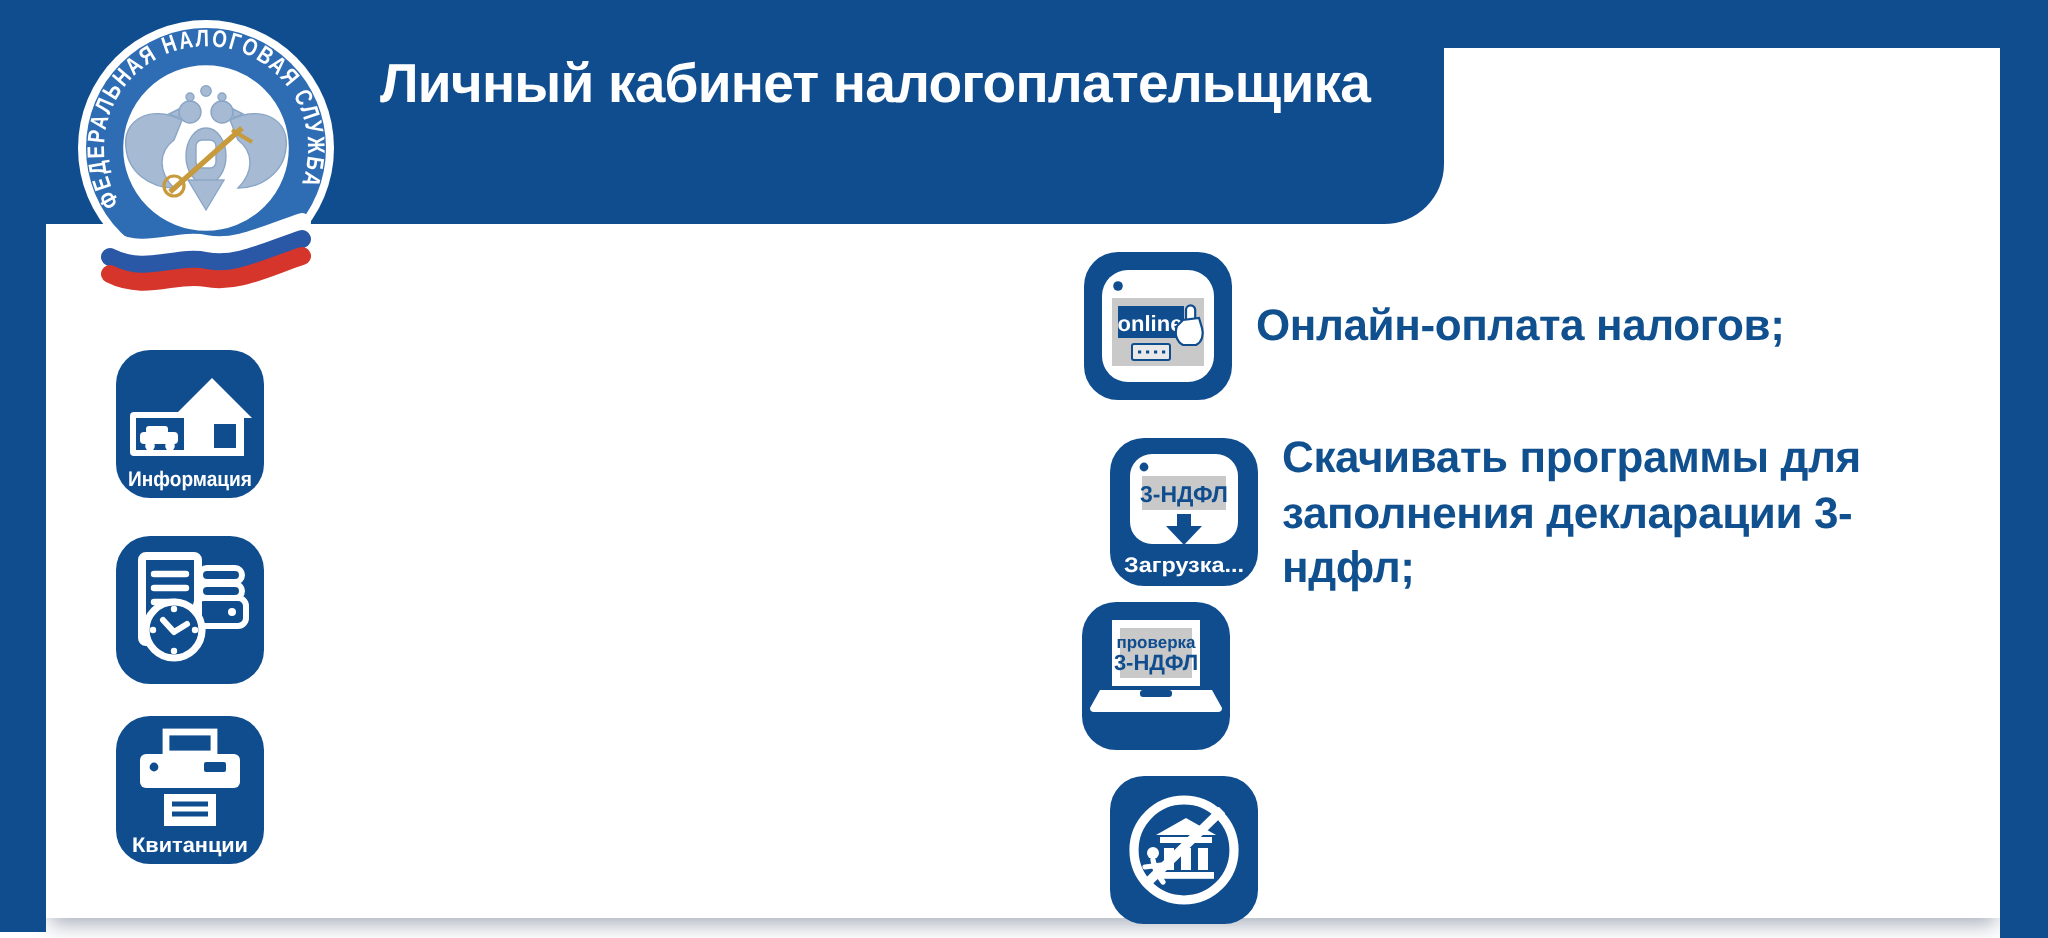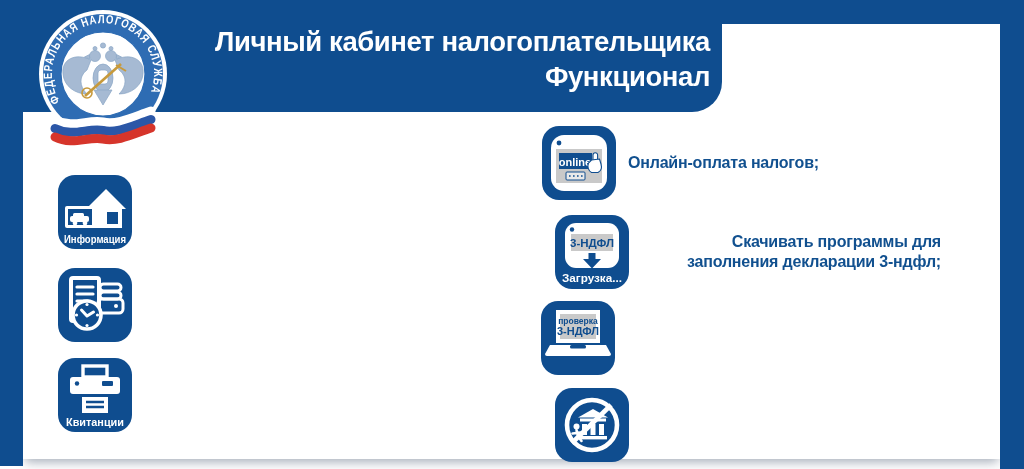--- a/index.html
+++ b/index.html
@@ -1,35 +1,35 @@
 <!DOCTYPE html>
 <html style="--primary: #0f4d8f; --logo-band: #2e6cb3; --text-blue: #11508f; --screen-grey: #c9c9c9; --flag-blue: #2b57a7; --flag-red: #d6352b; --gold: #c79a3c;"><head>
 <meta charset="utf-8">
 <style>
   html,body{margin:0;padding:0;background:#fff;}
   .stage{position:relative;width:1024px;height:469px;overflow:hidden;background:#fff;
-         font-family:"Liberation Sans","DejaVu Sans",sans-serif;text-align:right;}
+         font-family:"Liberation Sans","DejaVu Sans",sans-serif;}
   :root{
     --primary:#0f4d8f; --logo-band:#2e6cb3; --text-blue:#11508f;
     --screen-grey:#c9c9c9; --flag-blue:#2b57a7; --flag-red:#d6352b; --gold:#c79a3c;
   }
   .panel{position:absolute;left:23px;top:24px;width:977px;height:435px;background:#fff;
          box-shadow:0 5px 10px -2px rgba(30,50,80,.40);}
   .topband{position:absolute;left:0;top:0;width:1024px;height:24px;background:var(--primary);}
   .leftstrip{position:absolute;left:0;top:0;width:23px;height:466px;background:var(--primary);}
   .rightstrip{position:absolute;left:1000px;top:0;width:24px;height:469px;background:var(--primary);}
   .banner{position:absolute;left:0;top:0;width:722px;height:112px;background:var(--primary);
           border-radius:0 0 30px 0;}
   .titlewrap{position:absolute;left:190px;top:24px;width:520px;}
   .t1,.t2{color:#fff;font-weight:bold;font-size:27.5px;letter-spacing:-0.4px;line-height:1.28;}
   .logo{position:absolute;left:33px;top:8px;width:140px;height:148px;}
 
   .frow{position:absolute;display:flex;align-items:center;gap:12px;}
   .tile{width:74px;height:74px;flex:0 0 auto;}
-  .ftext{font-weight:bold;font-size:16px;line-height:1.25;color:var(--text-blue);
+  .ftext{font-weight:bold;font-size:22px;line-height:1.25;color:var(--text-blue);
          letter-spacing:-0.2px;}
 
   
   .fp{fill:var(--primary);}
   .fw{fill:#ffffff;}
   .fg{fill:var(--screen-grey);}
   .lbl{font:bold 10.5px "Liberation Sans",sans-serif;fill:#fff;text-anchor:middle;}
   .btnlbl{font:bold 11px "Liberation Sans",sans-serif;fill:#fff;text-anchor:middle;}
   .scrA{font:bold 11.5px "Liberation Sans",sans-serif;fill:var(--primary);text-anchor:middle;}
   .scrS{font:bold 8.5px "Liberation Sans",sans-serif;fill:var(--primary);text-anchor:middle;}
@@ -42,21 +42,20 @@
 <div class="stage">
 
   <div class="panel"></div>
   <div class="topband"></div>
   <div class="leftstrip"></div>
   <div class="rightstrip"></div>
 
   <div class="banner">
     <div class="titlewrap">
       <div class="t1">Личный кабинет налогоплательщика</div>
-      <div class="t2">Функционал</div>
     </div>
   </div>
 
   <svg class="logo" viewBox="0 0 140 148">
     <circle cx="70" cy="66" r="64" fill="#ffffff"></circle>
     <circle cx="70" cy="66" r="60" style="fill:var(--logo-band)"></circle>
     <circle cx="70" cy="66" r="42" fill="#ffffff" style="stroke:var(--logo-band)" stroke-width="1.2"></circle>
     <defs>
       <path id="ringpath" d="M28.2,95.3 A51,51 0 1 1 111.8,95.3" fill="none"></path>
       <path id="flagwave" d="M22,112 C40,121 55,111 70,114 C85,117 100,109 118,103" fill="none"></path>

